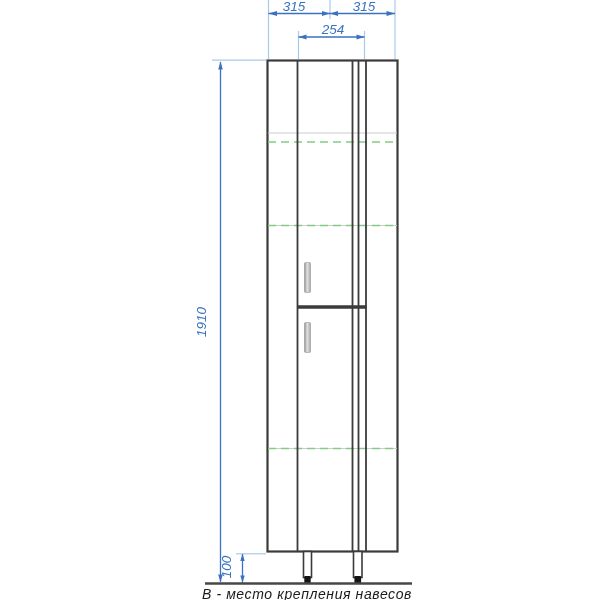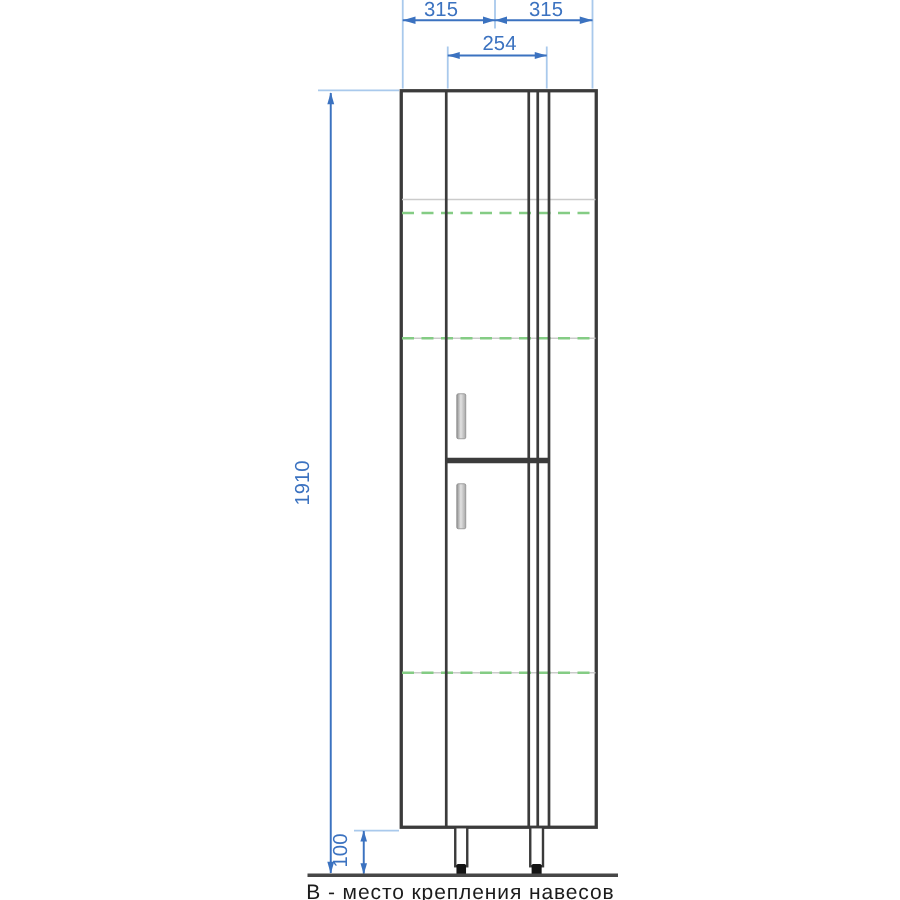--- a/index.html
+++ b/index.html
@@ -1,17 +1,17 @@
 <!DOCTYPE html>
 <html><head>
 <meta charset="utf-8">
 <style>
   html,body{margin:0;padding:0;background:#ffffff;}
   .stage{width:600px;height:600px;position:relative;background:#ffffff;overflow:hidden;
-         font-family:"Liberation Sans", sans-serif;}
+         font-family:"Liberation Sans", sans-serif;font-style:italic;}
   svg{display:block;}
   .outline{stroke:#3b3b3b;fill:none;}
   .outline-fill{stroke:#3b3b3b;fill:#ffffff;}
   .dimline{stroke:#3b72c0;stroke-width:1.3;fill:none;}
   .dimarrow{fill:#3b72c0;stroke:none;}
   .extline{stroke:#a9c9ec;stroke-width:1.2;fill:none;}
   .dimtext{fill:#3b72c0;font-size:13.5px;font-family:"Liberation Sans",sans-serif;}
   .shelf{stroke:#cbcbcb;stroke-width:1.1;fill:none;}
   .hanger{stroke:#84cc84;stroke-width:1.6;fill:none;stroke-dasharray:8 5;}
   .ground{stroke:#474747;stroke-width:2.4;fill:none;}

